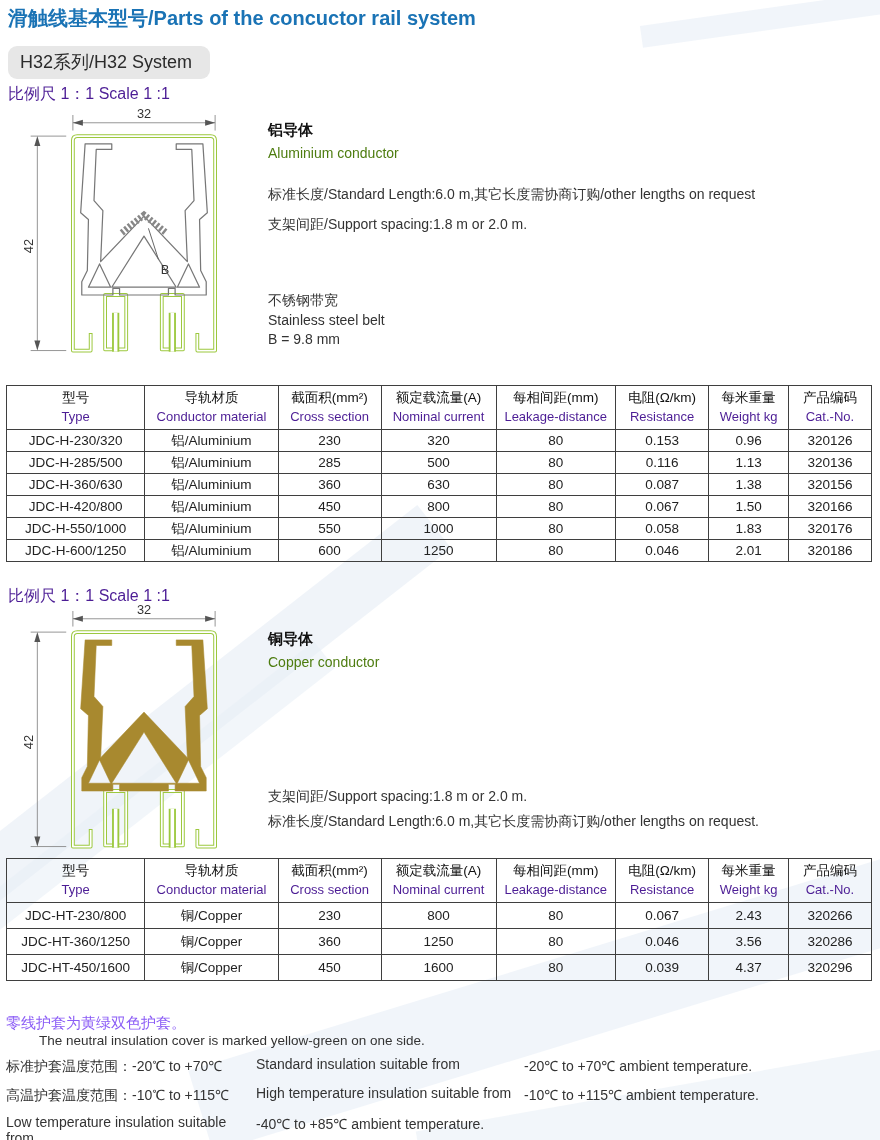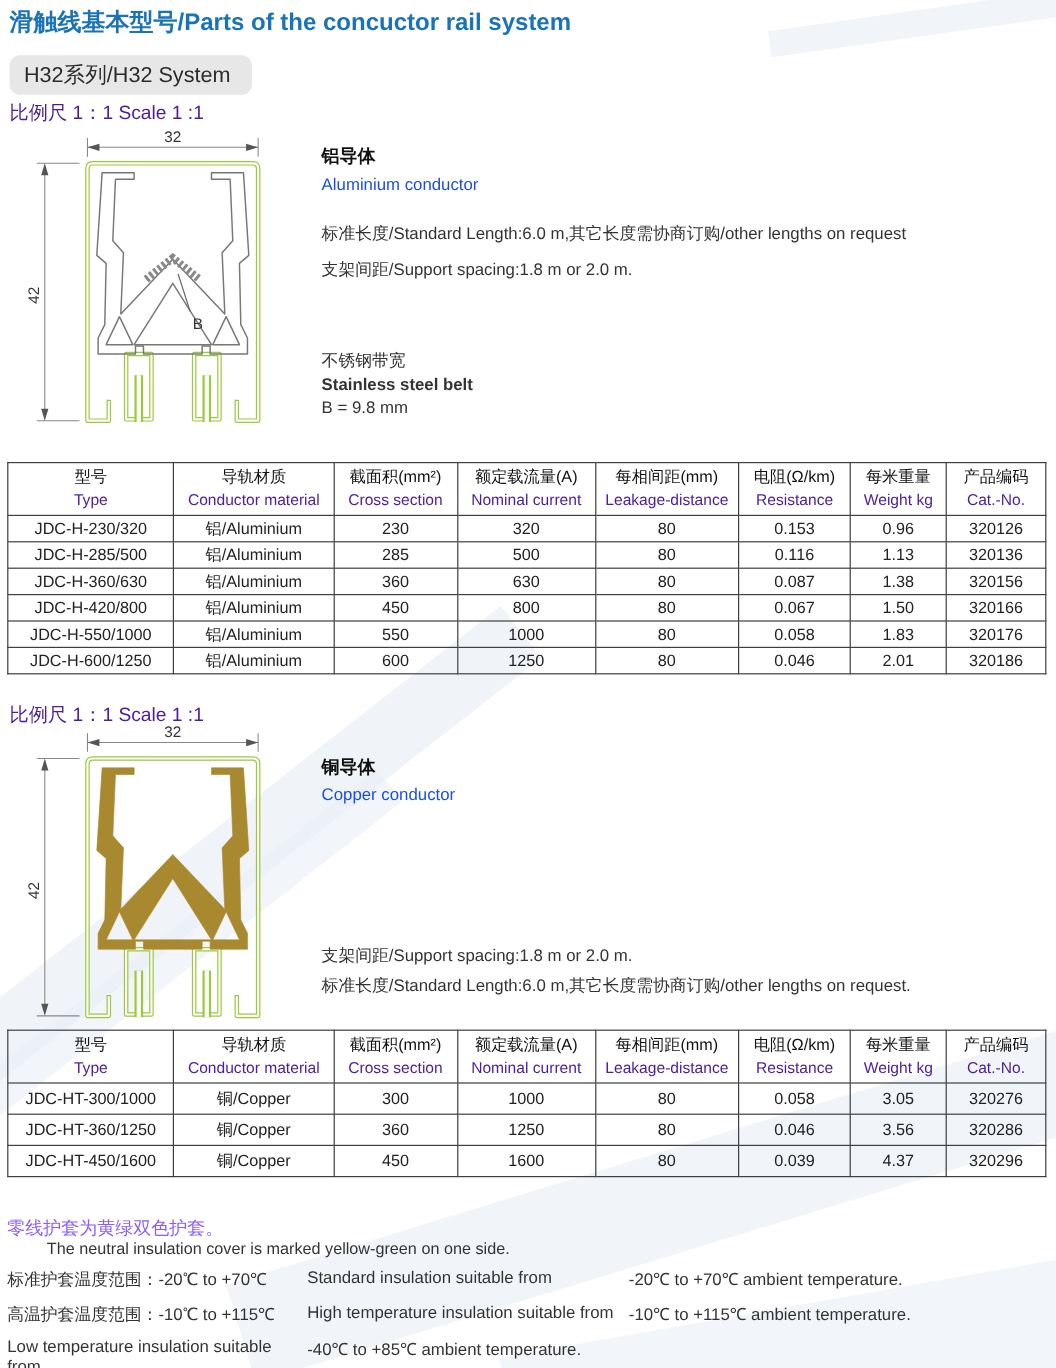--- a/index.html
+++ b/index.html
@@ -10,21 +10,21 @@
   .wm{position:absolute;z-index:0;pointer-events:none;}
   .layer{position:absolute;z-index:1;}
   .abs{position:absolute;}
 
   .title{left:8px;top:5px;font-size:20px;font-weight:bold;color:#1A73B5;}
   .badge{left:8px;top:46px;background:#E7E7E7;color:#2b2b2b;font-size:18px;
          padding:4px 18px 5px 12px;border-radius:9px;display:inline-block;}
   .scale{font-size:16px;color:#4c1d95;}
 
   .cnh{font-size:15px;font-weight:bold;color:#111;}
-  .enh{font-size:14px;color:#1d4ed8;text-align:right;}
+  .enh{font-size:14px;color:#4d7c0f;text-align:right;}
   .bodyline{font-size:14px;color:#333;}
 
   table.spec{border-collapse:collapse;width:866px;background:transparent;table-layout:fixed;}
   table.spec th,table.spec td{
     border:1px solid #3f3f3f;text-align:center;vertical-align:middle;
     font-size:13.5px;color:#222;padding:0;
   }
   table.spec{border:1.5px solid #3f3f3f;}
   table.spec thead th{height:43px;font-weight:normal;line-height:1.45;}
   table.spec thead .cn{display:block;font-size:13.5px;color:#111;}
@@ -100,21 +100,21 @@
     <path class="leader" d="M130,110 L139,138"></path>
     <text class="dimtxt" x="141" y="151" font-size="13">B</text>
   </g>
 </svg>
 
 <div class="layer abs cnh" style="left:268px;top:121px;">铝导体</div>
 <div class="layer abs enh" style="left:268px;top:145px;">Aluminium conductor</div>
 <div class="layer abs bodyline" style="left:268px;top:186px;">标准长度/Standard Length:6.0 m,其它长度需协商订购/other lengths on request</div>
 <div class="layer abs bodyline" style="left:268px;top:216px;">支架间距/Support spacing:1.8 m or 2.0 m.</div>
 <div class="layer abs bodyline" style="left:268px;top:292px;">不锈钢带宽</div>
-<div class="layer abs bodyline" style="left:268px;top:312px;font-weight:bold;">Stainless steel belt</div>
+<div class="layer abs bodyline" style="left:268px;top:312px;">Stainless steel belt</div>
 <div class="layer abs bodyline" style="left:268px;top:331px;">B = 9.8 mm</div>
 
 <table class="spec alu layer abs" style="left:6px;top:385px;">
   <colgroup>
     <col style="width:16%">
       <col style="width:15.4%">
       <col style="width:11.9%">
       <col style="width:13.3%">
     <col style="width:13.8%">
       <col style="width:10.8%">
@@ -299,28 +299,28 @@
           <span class="en">Weight kg</span>
         </th>
         <th>
           <span class="cn">产品编码</span>
           <span class="en">Cat.-No.</span>
         </th>
       </tr>
     </thead>
   <tbody>
       <tr>
-        <td>JDC-HT-300/1000</td>
+        <td>JDC-HT-230/800</td>
         <td>铜/Copper</td>
-        <td>300</td>
-        <td>1000</td>
-        <td>80</td>
-        <td>0.058</td>
-        <td>3.05</td>
-        <td>320276</td>
+        <td>230</td>
+        <td>800</td>
+        <td>80</td>
+        <td>0.067</td>
+        <td>2.43</td>
+        <td>320266</td>
       </tr>
       <tr>
         <td>JDC-HT-360/1250</td>
         <td>铜/Copper</td>
         <td>360</td>
         <td>1250</td>
         <td>80</td>
         <td>0.046</td>
         <td>3.56</td>
         <td>320286</td>

